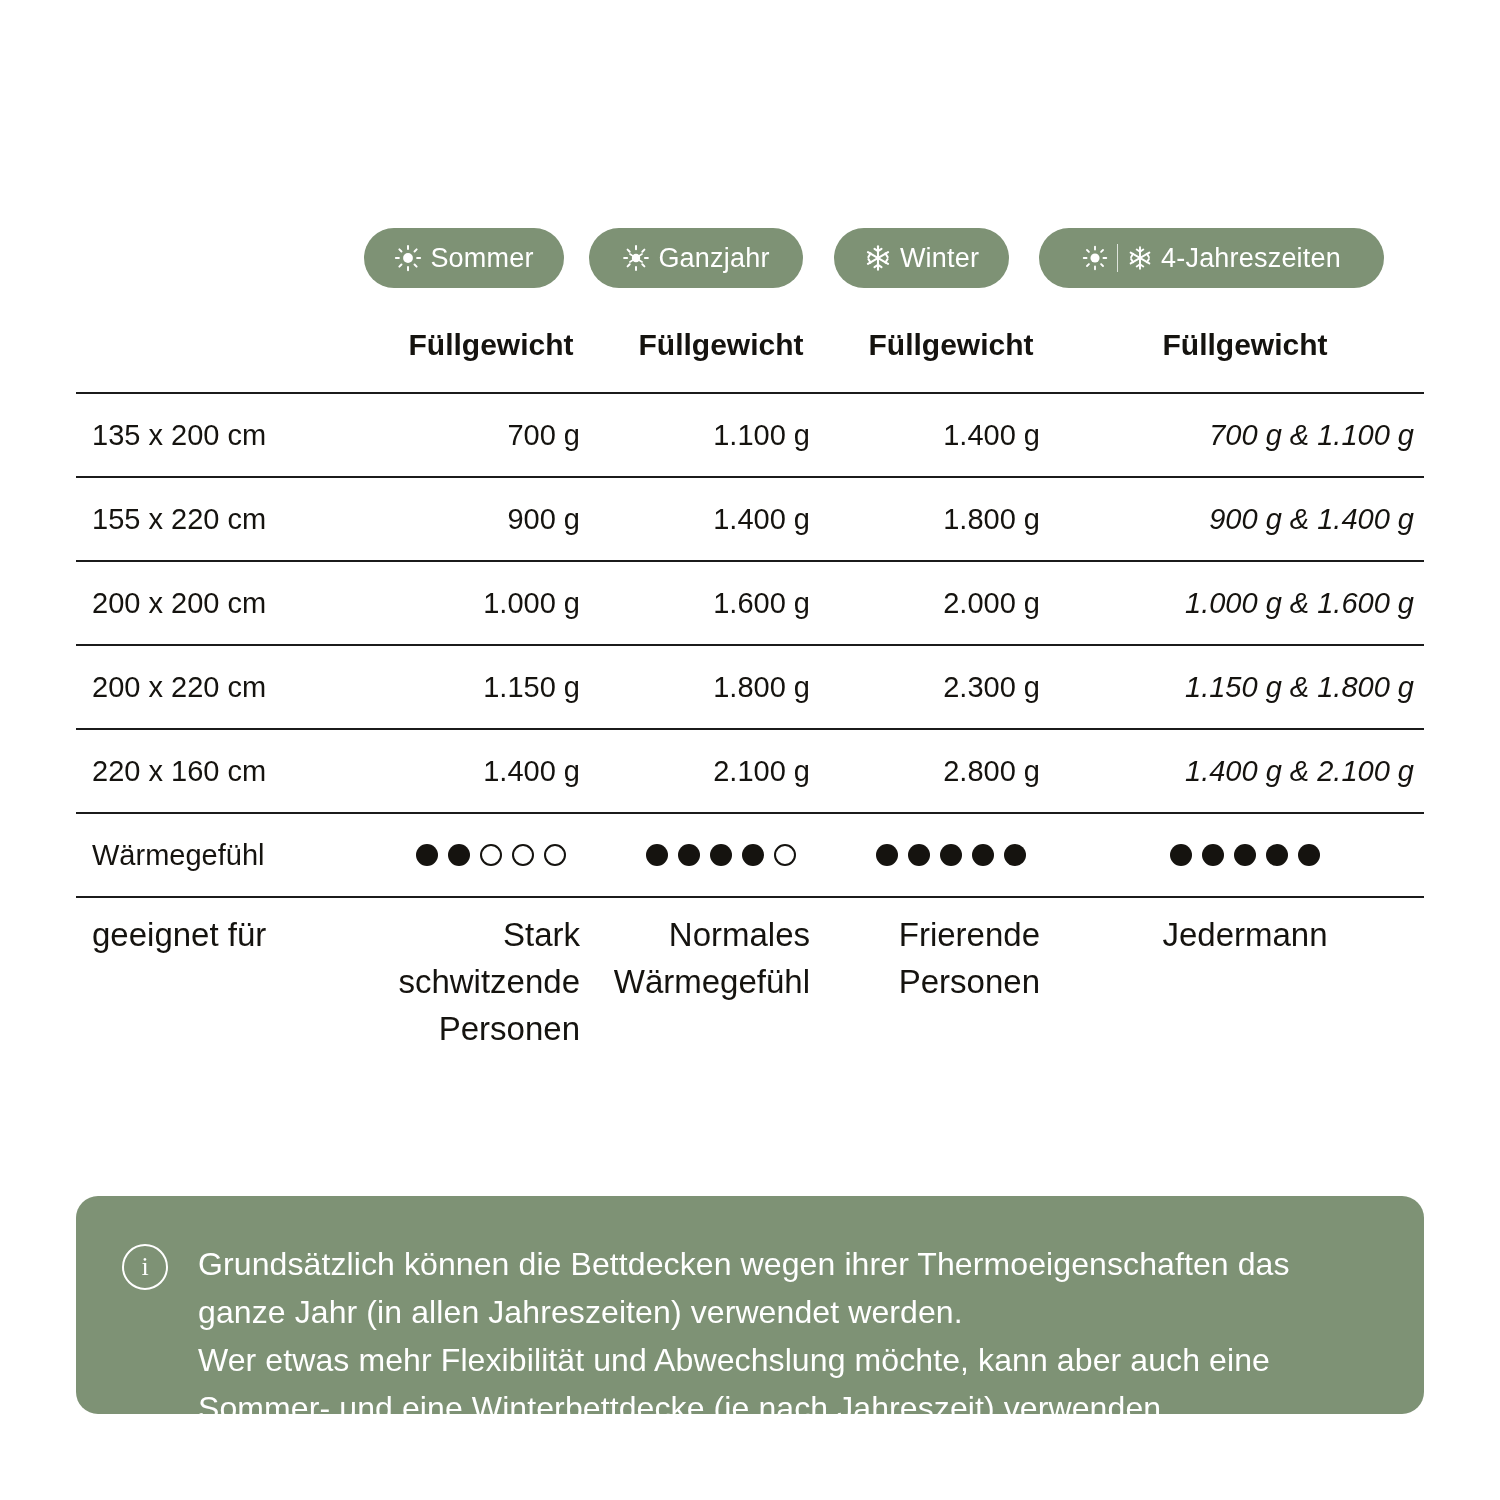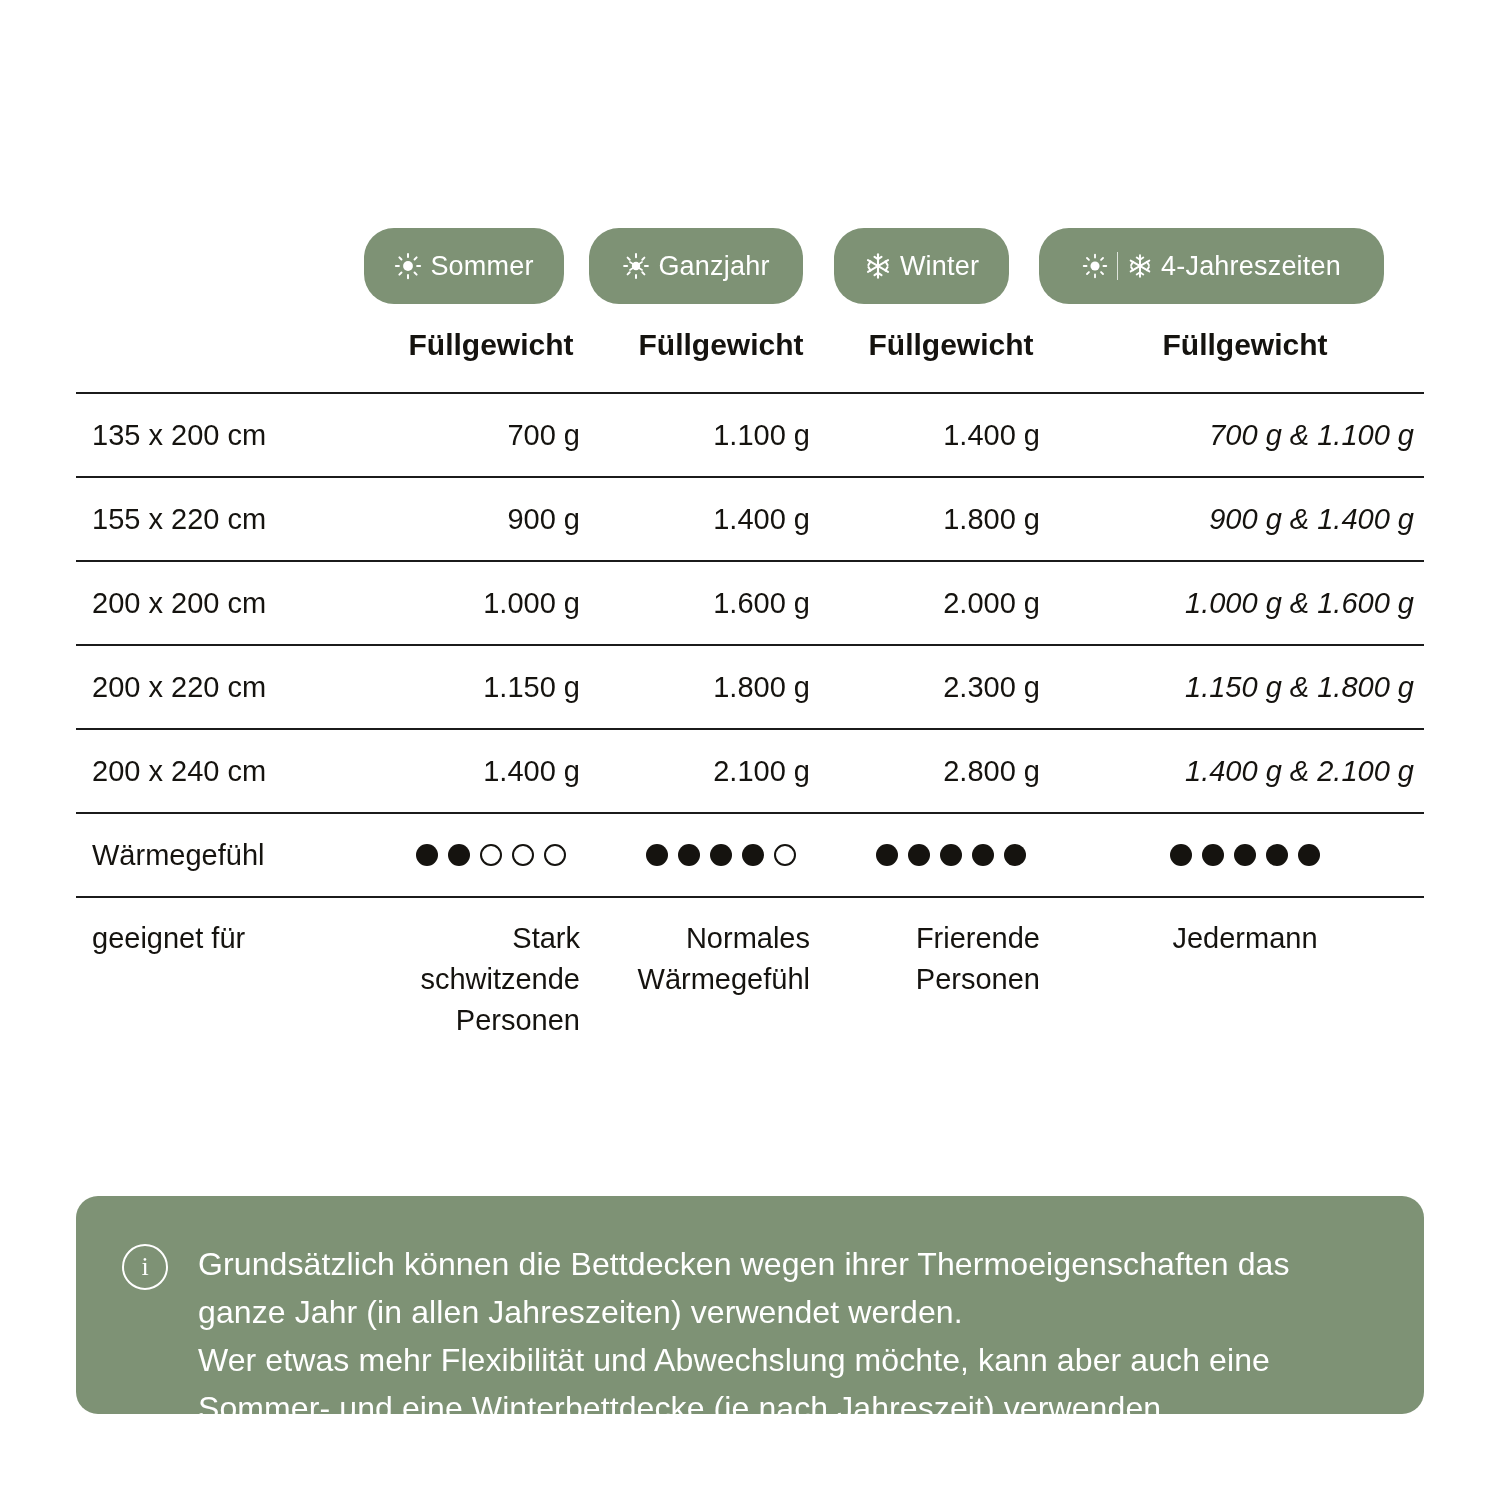--- a/index.html
+++ b/index.html
@@ -25,21 +25,21 @@
   .pill-row {
     position: absolute;
     left: 76px;
     top: 228px;
     width: 1320px;
     height: 62px;
   }
   .pill {
     position: absolute;
     top: 0;
-    height: 76px;
+    height: 60px;
     border-radius: 30px;
     background: #7e9275;
     color: #ffffff;
     display: flex;
     align-items: center;
     justify-content: center;
     gap: 8px;
     padding: 0 26px;
     box-sizing: border-box;
     font-size: 27px;
@@ -126,22 +126,22 @@
     border-radius: 50%;
     box-sizing: border-box;
   }
   .dot.filled { background: #15130f; }
   .dot.empty { background: #ffffff; border: 2.5px solid #15130f; }
 
   
   tr.suited td {
     height: 150px;
     vertical-align: top;
-    padding-top: 20px;
-    font-size: 29px;
+    padding-top: 14px;
+    font-size: 33px;
     line-height: 1.42;
   }
   tr.suited td.label {
     text-align: left;
     padding-left: 16px;
   }
   tr.suited td.s1, tr.suited td.s2, tr.suited td.s3 {
     text-align: right;
     padding-right: 26px;
   }
@@ -323,21 +323,21 @@
         <td class="val-right wide">1.000 g &amp; 1.600 g</td>
       </tr>
       <tr>
         <td class="label">200 x 220 cm</td>
         <td class="val-right">1.150 g</td>
         <td class="val-right">1.800 g</td>
         <td class="val-right">2.300 g</td>
         <td class="val-right wide">1.150 g &amp; 1.800 g</td>
       </tr>
       <tr>
-        <td class="label">200 x 240 cm</td>
+        <td class="label">220 x 160 cm</td>
         <td class="val-right">1.400 g</td>
         <td class="val-right">2.100 g</td>
         <td class="val-right">2.800 g</td>
         <td class="val-right wide">1.400 g &amp; 2.100 g</td>
       </tr>
 
       <tr>
         <td class="label">Wärmegefühl</td>
         <td>
             <div class="dots">

